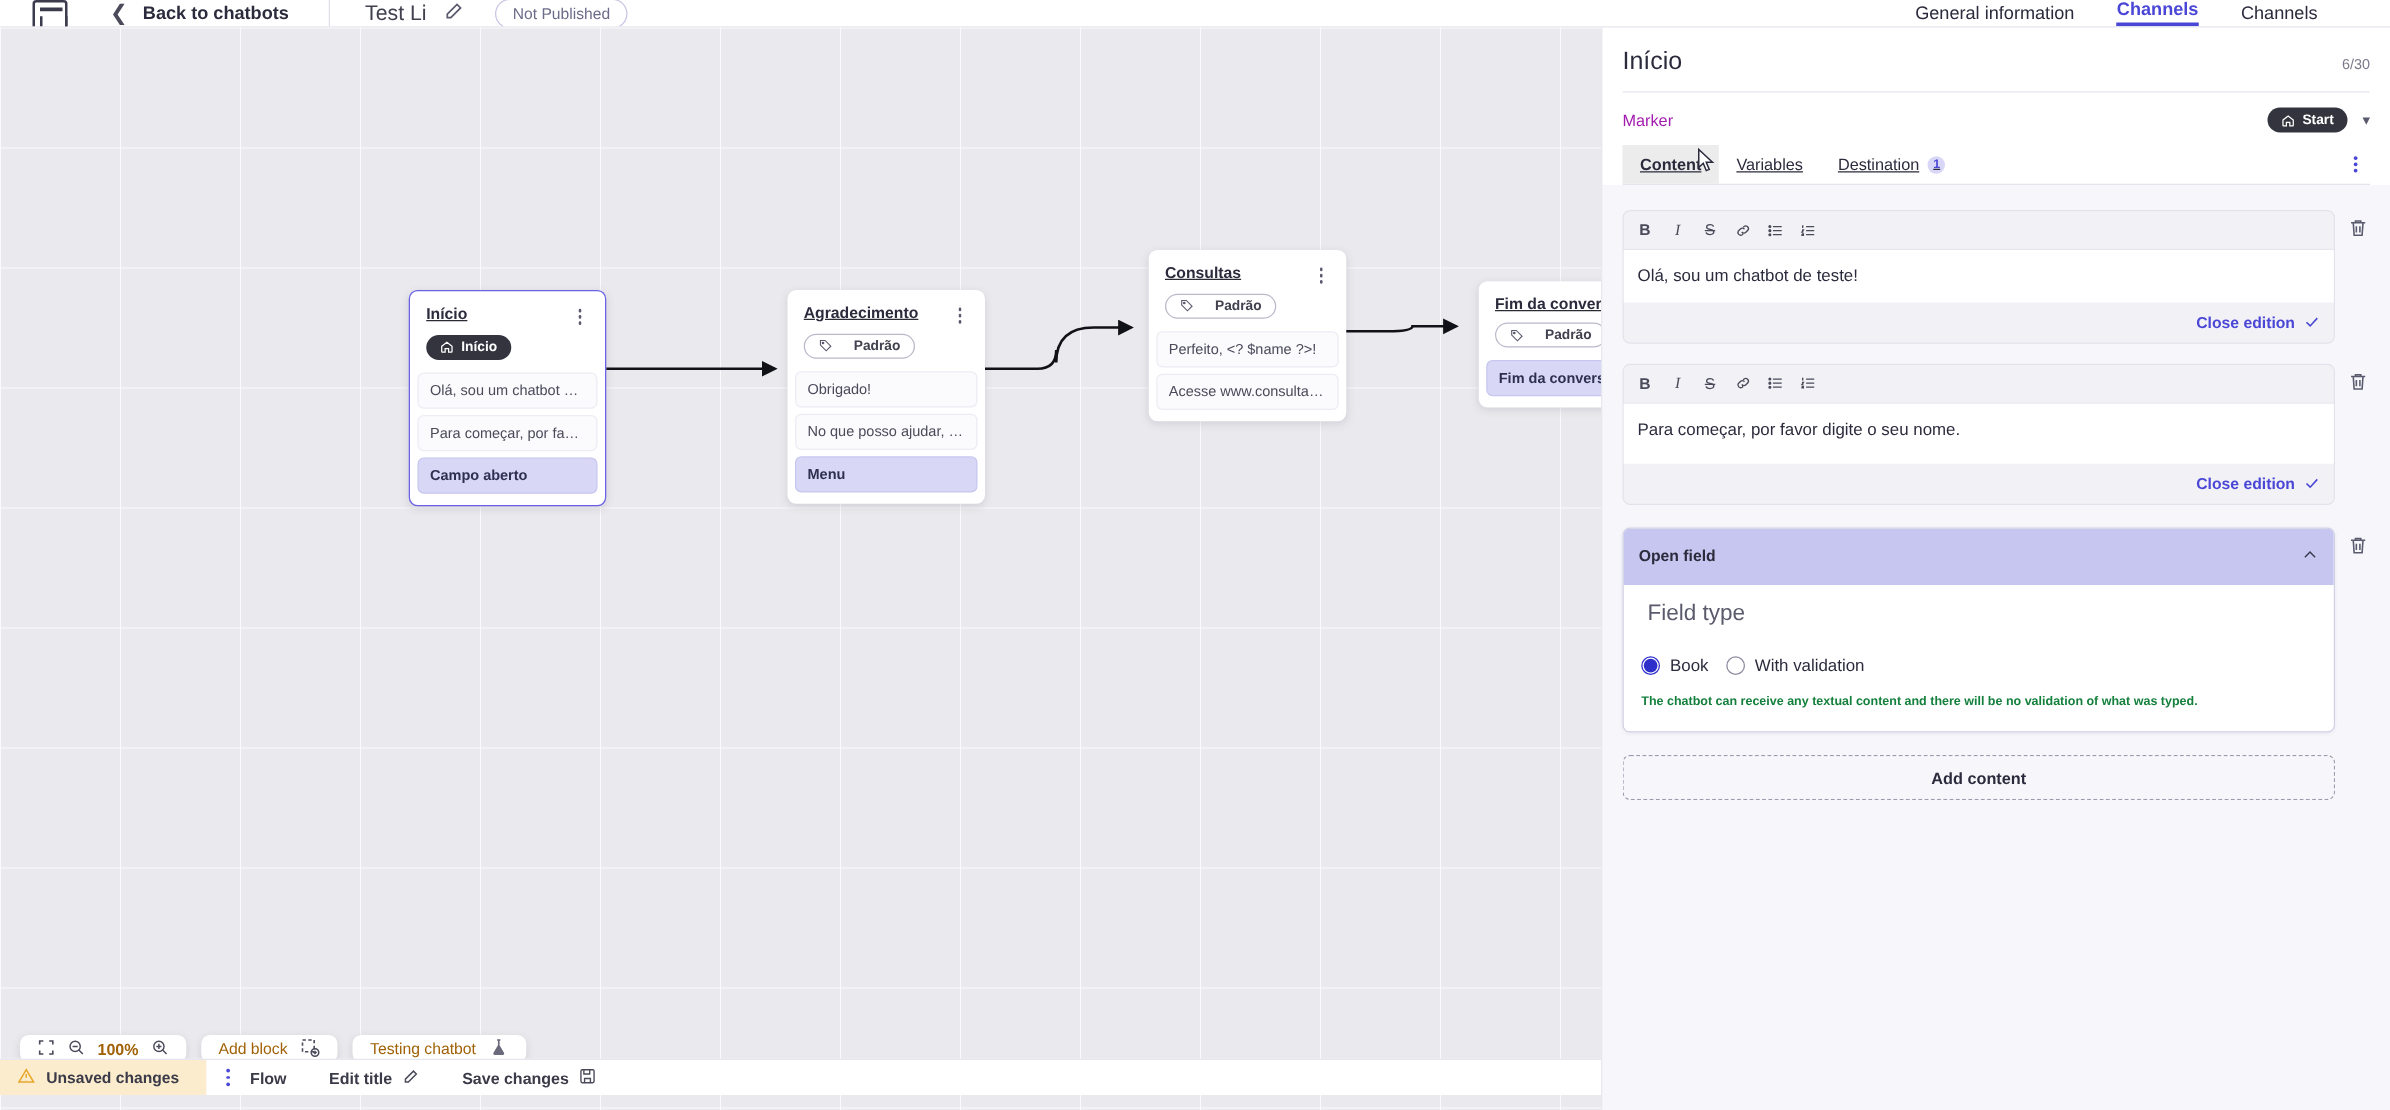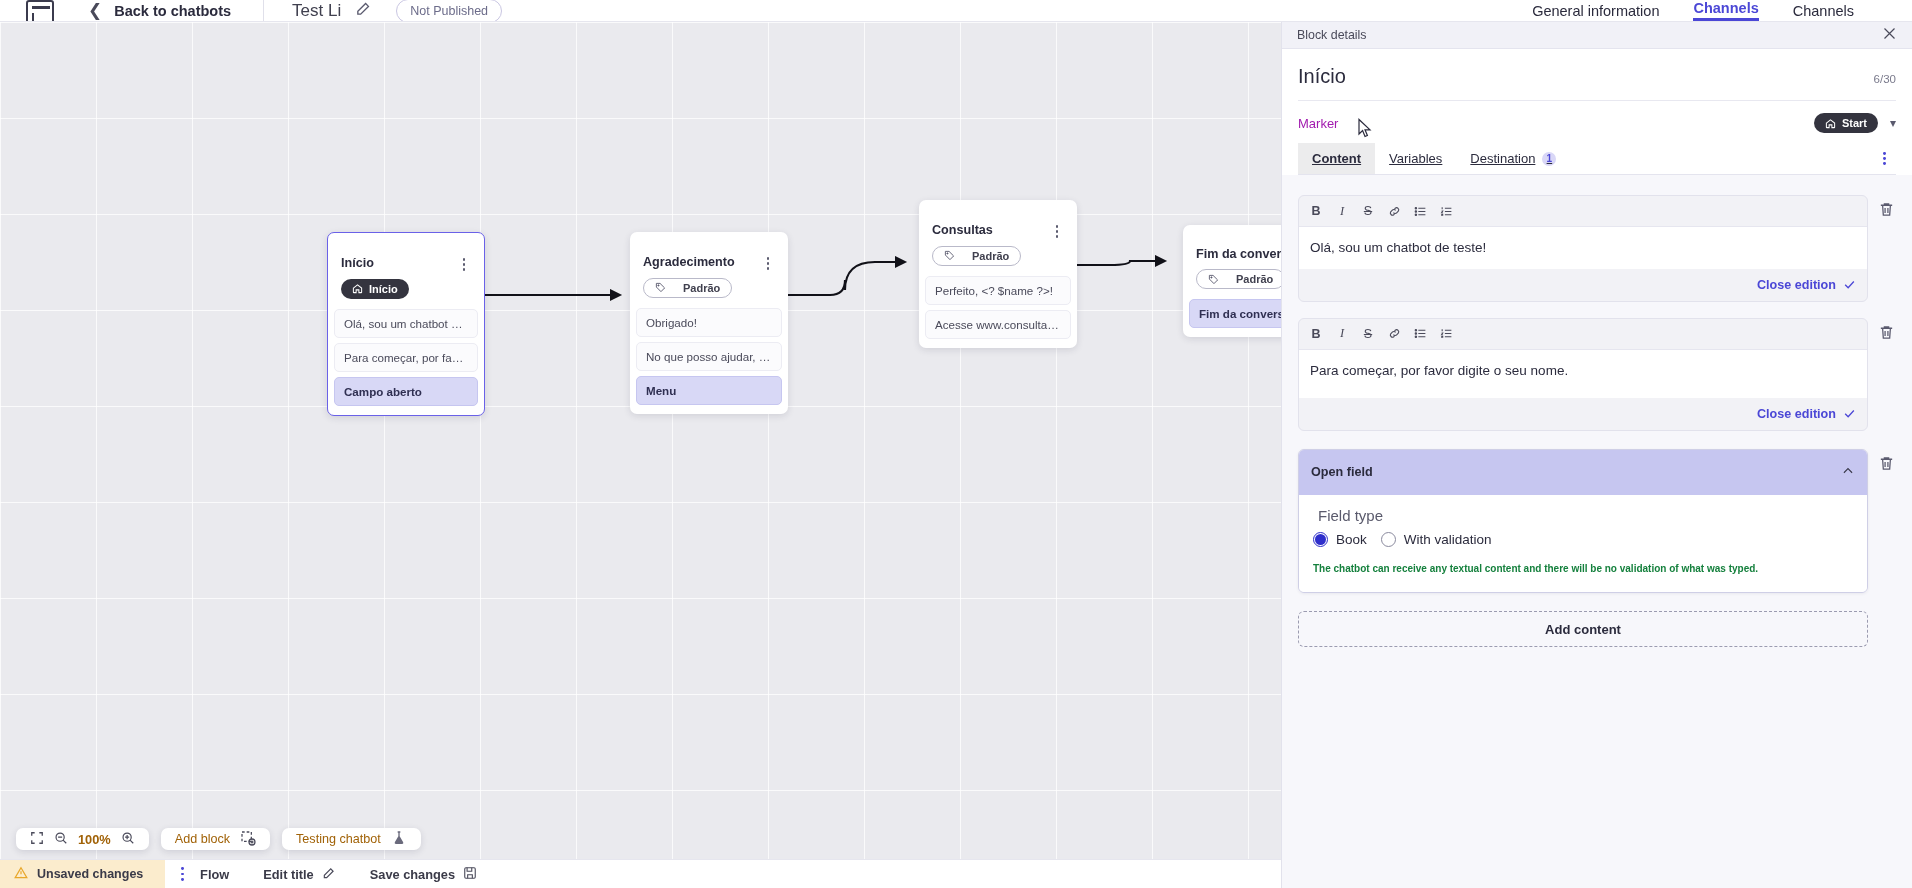--- a/index.html
+++ b/index.html
@@ -65,21 +65,21 @@
   }
   .edges { position:absolute; inset:0; }
 
   
   .node {
     position: absolute; background:#ffffff; border-radius: 7px;
     box-shadow: 0 2px 7px rgba(40,40,70,0.13);
     padding: 0; font-size: 12px;
   }
   .node.selected { border: 1.6px solid #6a61e8; }
-  .node-head { padding: 22px 13px 0 13px; display:flex; align-items:center; }
+  .node-head { padding: 11px 13px 0 13px; display:flex; align-items:flex-start;text-decoration:underline; }
   .node-title { font-size: 12.6px; font-weight: 700; color:#2b2b3d; flex:1; }
   .kebab { width:14px; display:flex; flex-direction:column; align-items:center; gap:2.5px; padding-top:3px; cursor:pointer; }
   .kebab i { width:2.6px; height:2.6px; border-radius:50%; background:#5a5a6e; display:block; }
   .node-badges { padding: 8px 13px 10px 13px; }
   .badge-start {
     display:inline-flex; align-items:center; gap:6px;
     background:#34343f; color:#fff; border-radius:13px;
     padding: 4px 11px; font-size: 11px; font-weight: 700;
   }
   .badge-default {
@@ -101,21 +101,21 @@
   .float-bar { position:absolute; left:16px; bottom: 38px; display:flex; gap:12px; align-items:center; }
   .fbtn {
     background:#fff; border-radius:7px; box-shadow: 0 2px 7px rgba(40,40,70,0.14);
     height: 22px; display:flex; align-items:center; gap:10px; padding: 0 14px;
     font-size: 12.6px; color:#a16207; cursor:pointer; white-space:nowrap;
   }
   .zoom-level { font-size: 12.8px; font-weight:600; }
 
   
   .footer {
-    position:absolute; left:0; bottom:0; width:1281px; height: 29px;
+    position:absolute; left:0; bottom:12px; width:1281px; height: 29px;
     background:#ffffff; display:flex; align-items:center;
     border-top: 1px solid #e6e6ee; z-index: 30;
   }
   .unsaved {
     background:#fbeccd; height:100%; display:flex; align-items:center; gap:9px;
     padding: 0 22px 0 14px; font-size: 12.5px; font-weight:700; color:#3a3a48; white-space:nowrap;
   }
   .foot-kebab { margin: 0 16px; display:flex; flex-direction:column; gap:2.5px; align-items:center; cursor:pointer; }
   .foot-kebab i { width:2.8px;height:2.8px;border-radius:50%;background:#4b47d6;display:block; }
   .foot-item { display:flex; align-items:center; gap:8px; font-size:12.8px; font-weight:700; color:#3a3a48; margin-right: 34px; white-space:nowrap; cursor:pointer;}
@@ -186,21 +186,21 @@
   .openfield-wrap { display:flex; align-items:flex-start; gap:10px; margin-top: 12px; }
   .openfield {
     flex:1; border-radius:6px; overflow:hidden; border:1px solid #cfcfe6;
     box-shadow: 0 1px 3px rgba(40,40,70,0.07);
   }
   .of-head {
     background:#c6c6f0; padding: 14px 12px; display:flex; align-items:center;
     font-size: 12.6px; color:#2b2b3d; font-weight:600;
   }
   .of-body { background:#fff; padding: 12px 14px 16px 14px; }
-  .of-fieldlabel { font-size: 15px; color:#5a5a6c; margin-left:5px; margin-bottom: 8px; }
+  .of-fieldlabel { font-size: 18px; color:#5a5a6c; margin-left:5px; margin-bottom: 24px; }
   .radios { display:flex; align-items:center; gap: 14px; margin-bottom: 14px; }
   .radio-opt { display:flex; align-items:center; gap:8px; font-size: 13.5px; color:#2b2b3d; cursor:pointer; }
   .radio {
     width:15px;height:15px;border-radius:50%;border:1.6px solid #8a8a9e; background:#fff;
     display:flex; align-items:center; justify-content:center;
   }
   .radio.on { border-color:#2e2ecb; }
   .radio.on:after { content:""; width:11px;height:11px;border-radius:50%; background:#2e2ecb; }
   .of-help { font-size: 10px; color:#15803d; line-height: 1.55; font-weight: bold; }
 
@@ -406,28 +406,20 @@
               <rect x="3" y="3" width="18" height="18" rx="2"></rect>
               <path d="M7 3v6h8V3M8 21v-6h8v6"></path>
             </svg>
         </span>
       </span>
     </div>
   </div>
 
   <div class="panel">
 
-    <div class="panel-bar">
-      <span class="panel-bar-title">Block details</span>
-      <span>
-        <svg width="15" height="15" viewBox="0 0 24 24" fill="none" stroke="#4a4a5a" stroke-width="1.9">
-            <path d="M4 4l16 16M20 4L4 20"></path>
-          </svg>
-      </span>
-    </div>
 
     <div class="panel-body">
       <div class="panel-title-row">
         <span class="panel-title">Início</span>
         <span class="char-count">6/30</span>
       </div>
 
       <div class="marker-row">
         <span class="marker-label">Marker</span>
         <span class="badge-start">

